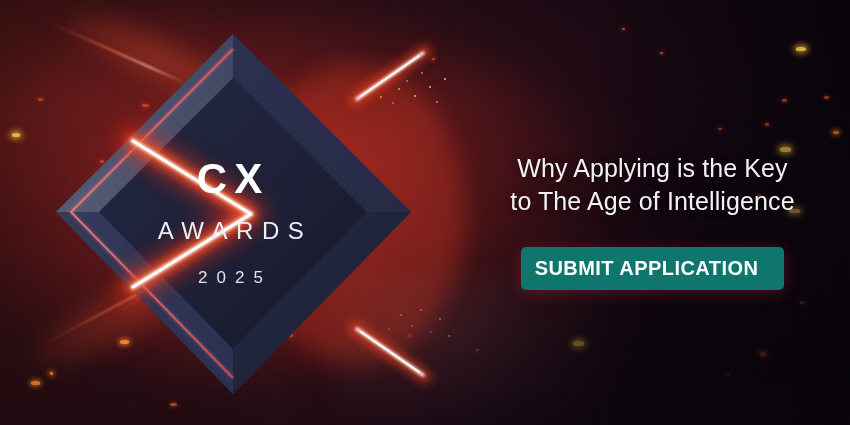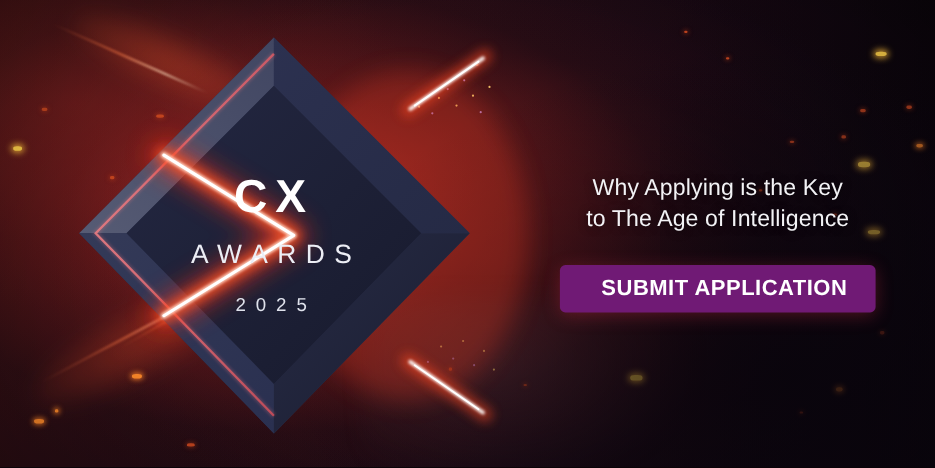--- a/index.html
+++ b/index.html
@@ -90,21 +90,21 @@
     width: 2px; height: 2px;
     border-radius: 50%;
     background: rgba(255,200,150,0.9);
   }
   .dust.violet { background: rgba(190,140,220,0.85); }
   .dust.gold   { background: rgba(255,210,110,0.9); }
 
   
   .logo-wrap {
     position: absolute;
-    left: 71px;
+    left: 55px;
     top: 33px;
     width: 357px;
     height: 362px;
   }
   .logo-wrap svg { display: block; width: 100%; height: 100%; overflow: visible; }
 
   
   .content {
     position: absolute;
     left: 455px;
@@ -122,35 +122,35 @@
     font-size: 35px;
     font-weight: 700;
     line-height: 1.12;
     letter-spacing: 0.4px;
     margin: 0 0 16px 0;
     text-shadow: 0 2px 12px rgba(0,0,0,0.55);
   }
   .headline .l2 { display: block; }
   .subtitle {
     color: #f2f2f5;
-    font-size: 21px;
+    font-size: 25px;
     font-weight: 400;
     line-height: 1.34;
     letter-spacing: 0.1px;
     margin: 0 0 28px 0;
     text-shadow: 0 1px 8px rgba(0,0,0,0.5);
   }
   .subtitle .l2 { display: block; }
   .cta {
     display: inline-block;
-    background: #701a75;
+    background: #0f766e;
     color: #ffffff;
     border: none;
     border-radius: 5px;
-    padding: 10px 26px 11px 38px;
+    padding: 10px 26px 11px 14px;
     font-family: "Liberation Sans", sans-serif;
     font-size: 20px;
     font-weight: 700;
     letter-spacing: 0.45px;
     cursor: pointer;
     box-shadow: 0 3px 16px rgba(217,49,74,0.32);
     line-height: 1.1;
   }
 </style>
 </head>

